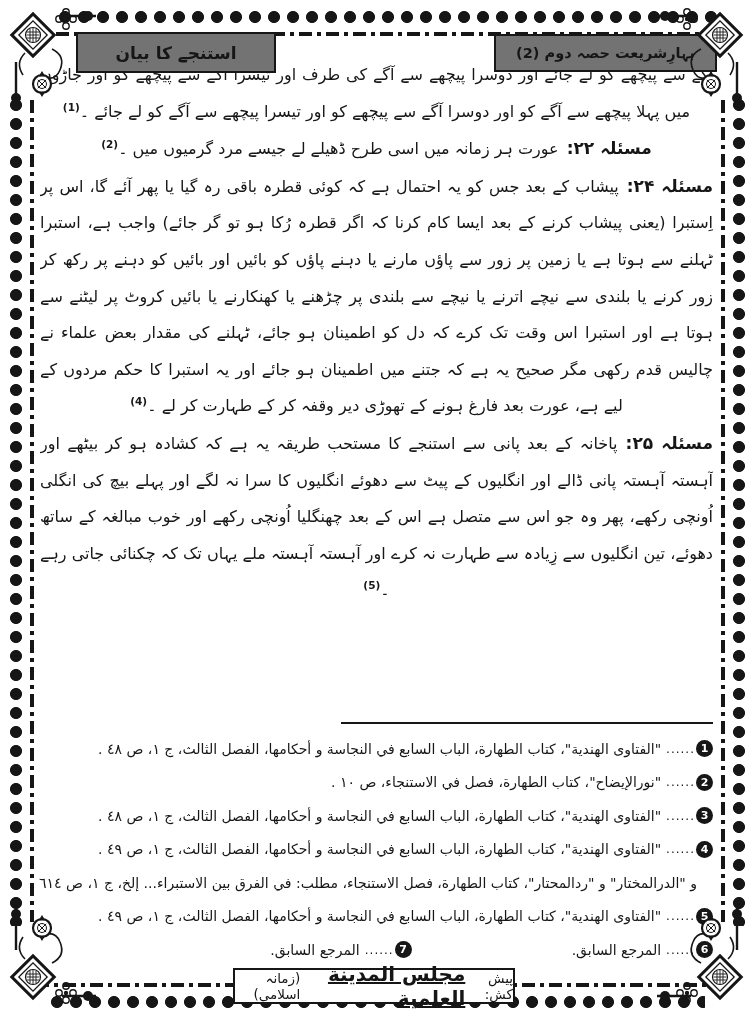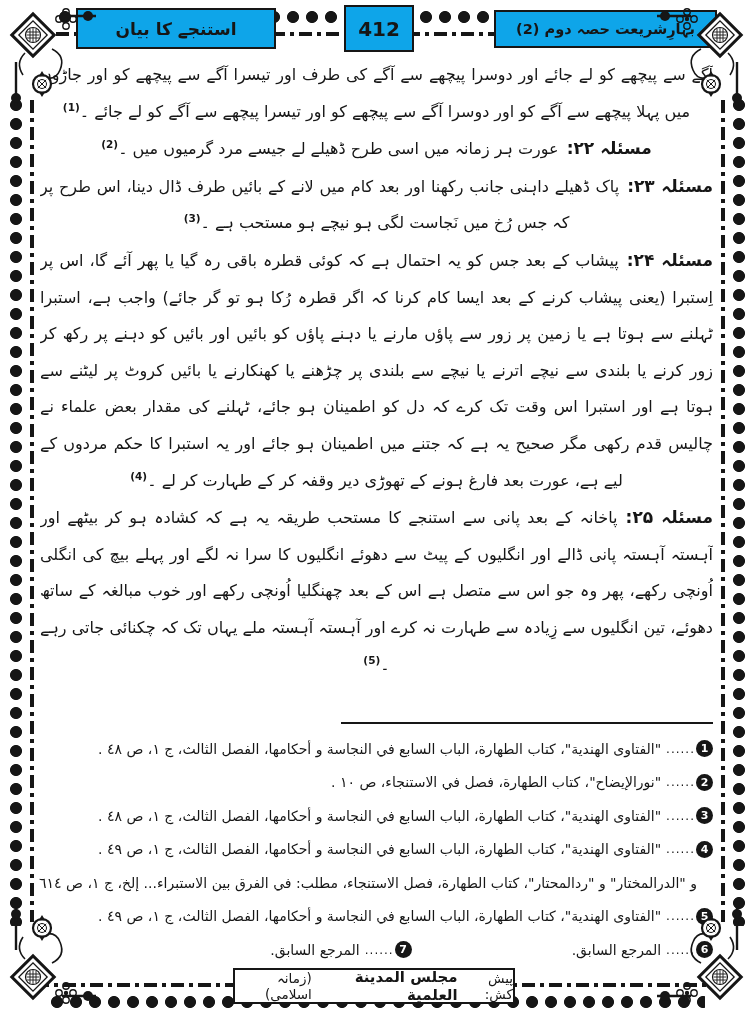--- a/index.html
+++ b/index.html
@@ -29,22 +29,22 @@
     background-image:radial-gradient(circle at 9px 8px,#161616 5.6px,transparent 6.4px);
     background-size:19px 16px;background-repeat:repeat-x;}
 
   .corner{position:absolute;z-index:4;}
   .corner.tl{left:0;top:0;}
   .corner.tr{right:0;top:0;transform:scaleX(-1);}
   .corner.bl{left:0;bottom:0;transform:scaleY(-1);}
   .corner.br{right:0;bottom:0;transform:scale(-1,-1);}
 
   
-  .hbox{position:absolute;z-index:3;background:#0ea5e9;border:2.4px solid #161616;
-    display:flex;align-items:center;justify-content:center;direction:rtl;}
+  .hbox{position:absolute;z-index:3;background:#737373;border:2.4px solid #161616;
+    display:flex;align-items:center;justify-content:center;direction:rtl;margin-top:24px;}
   .hbox.chapter{left:76px;top:8px;width:196px;height:37px;font-size:17px;font-weight:bold;}
   .hbox.pageno{left:344px;top:5px;width:66px;height:43px;font-size:20px;font-weight:bold;direction:ltr;}
   .hbox.book{left:494px;top:10px;width:219px;height:34px;font-size:14.5px;font-weight:bold;}
 
   
   .body-text{position:absolute;left:40px;right:40px;top:57px;height:662px;overflow:hidden;
     direction:rtl;text-align:justify;font-size:16px;line-height:36.6px;}
   .body-text p{margin:0;text-align:justify;text-align-last:center;}
   .body-text p.single{text-align:center;text-align-last:center;}
   .mlabel{font-weight:bold;font-size:17px;margin-left:8px;}
@@ -59,21 +59,21 @@
   .fnitem{display:flex;align-items:center;direction:rtl;}
   .fnc{flex:0 0 auto;width:17px;height:17px;border-radius:50%;background:#161616;color:#fff;
     font-size:11px;font-weight:bold;display:flex;align-items:center;justify-content:center;margin-left:1px;direction:ltr;}
   .lead{font-size:12px;letter-spacing:1px;margin-left:5px;white-space:nowrap;}
   .fntext{white-space:nowrap;}
 
   
   .fbox{position:absolute;left:233px;top:968px;width:278px;height:32px;z-index:3;
     background:#fff;border:2.2px solid #161616;display:flex;align-items:center;justify-content:center;
     gap:4px;direction:rtl;font-size:13.5px;}
-  .fbox .pub{font-weight:bold;font-size:15px;}
+  .fbox .pub{font-weight:bold;font-size:20px;text-decoration:underline;}
 </style>
 </head>
 <body>
 
 <div class="page">
 
   <div class="v-dots left"></div>
   <div class="v-dashdot left"></div>
   <div class="v-dots right"></div>
   <div class="v-dashdot right"></div>
@@ -188,31 +188,27 @@
       <circle cx="42" cy="84" r="9" fill="#fff" stroke-width="2.2"></circle>
         <circle cx="42" cy="84" r="4.5" stroke-width="1"></circle>
       <path d="M37.8 79.8l8.4 8.4M46.2 79.8l-8.4 8.4" stroke-width="1"></path>
       <path d="M42 71 l3.4 5.5 h-6.8 z M42 97 l3.4 -5.5 h-6.8 z" fill="#161616" stroke="none"></path>
     </g>
   </svg>
 
   <div class="hbox chapter">
     <span>استنجے کا بیان</span>
   </div>
-  <div class="hbox pageno">
-    <span>412</span>
-  </div>
   <div class="hbox book">
     <span>بہارِشریعت حصہ دوم (2)</span>
   </div>
 
   <div class="body-text" dir="rtl">
     <p><span>آگے سے پیچھے کو لے جائے اور دوسرا پیچھے سے آگے کی طرف اور تیسرا آگے سے پیچھے کو اور جاڑوں میں پہلا پیچھے سے آگے کو اور دوسرا آگے سے پیچھے کو اور تیسرا پیچھے سے آگے کو لے جائے ۔</span><sup class="fnref">(1)</sup></p>
     <p class="single"><span class="mlabel">مسئلہ ۲۲:</span><span>عورت ہر زمانہ میں اسی طرح ڈھیلے لے جیسے مرد گرمیوں میں ۔</span><sup class="fnref">(2)</sup></p>
-    <p><span class="mlabel">مسئلہ ۲۳:</span><span>پاک ڈھیلے داہنی جانب رکھنا اور بعد کام میں لانے کے بائیں طرف ڈال دینا، اس طرح پر کہ جس رُخ میں نَجاست لگی ہو نیچے ہو مستحب ہے ۔</span><sup class="fnref">(3)</sup></p>
     <p><span class="mlabel">مسئلہ ۲۴:</span><span>پیشاب کے بعد جس کو یہ احتمال ہے کہ کوئی قطرہ باقی رہ گیا یا پھر آئے گا، اس پر اِستبرا (یعنی پیشاب کرنے کے بعد ایسا کام کرنا کہ اگر قطرہ رُکا ہو تو گر جائے) واجب ہے، استبرا ٹہلنے سے ہوتا ہے یا زمین پر زور سے پاؤں مارنے یا دہنے پاؤں کو بائیں اور بائیں کو دہنے پر رکھ کر زور کرنے یا بلندی سے نیچے اترنے یا نیچے سے بلندی پر چڑھنے یا کھنکارنے یا بائیں کروٹ پر لیٹنے سے ہوتا ہے اور استبرا اس وقت تک کرے کہ دل کو اطمینان ہو جائے، ٹہلنے کی مقدار بعض علماء نے چالیس قدم رکھی مگر صحیح یہ ہے کہ جتنے میں اطمینان ہو جائے اور یہ استبرا کا حکم مردوں کے لیے ہے، عورت بعد فارغ ہونے کے تھوڑی دیر وقفہ کر کے طہارت کر لے ۔</span><sup class="fnref">(4)</sup></p>
     <p><span class="mlabel">مسئلہ ۲۵:</span><span>پاخانہ کے بعد پانی سے استنجے کا مستحب طریقہ یہ ہے کہ کشادہ ہو کر بیٹھے اور آہستہ آہستہ پانی ڈالے اور انگلیوں کے پیٹ سے دھوئے انگلیوں کا سرا نہ لگے اور پہلے بیچ کی انگلی اُونچی رکھے، پھر وہ جو اس سے متصل ہے اس کے بعد چھنگلیا اُونچی رکھے اور خوب مبالغہ کے ساتھ دھوئے، تین انگلیوں سے زِیادہ سے طہارت نہ کرے اور آہستہ آہستہ ملے یہاں تک کہ چکنائی جاتی رہے ۔</span><sup class="fnref">(5)</sup></p>
 
   </div>
 
   <hr class="fnsep">
 
   <div class="fns" dir="rtl">
     <div class="fnrow">
       <span class="fnc">1</span>

